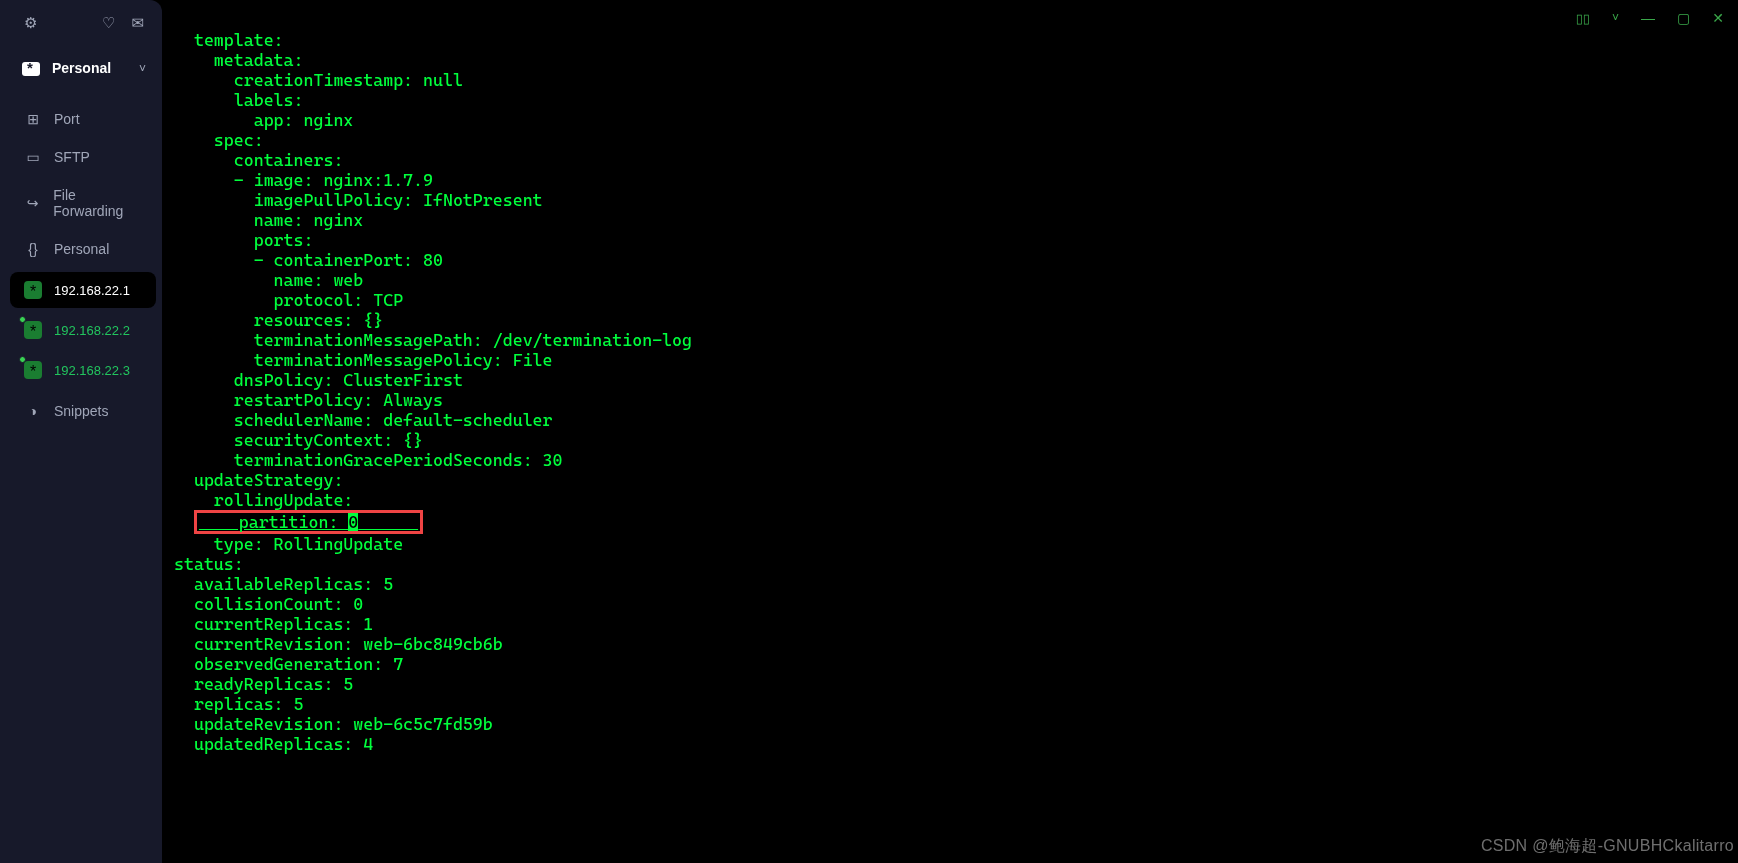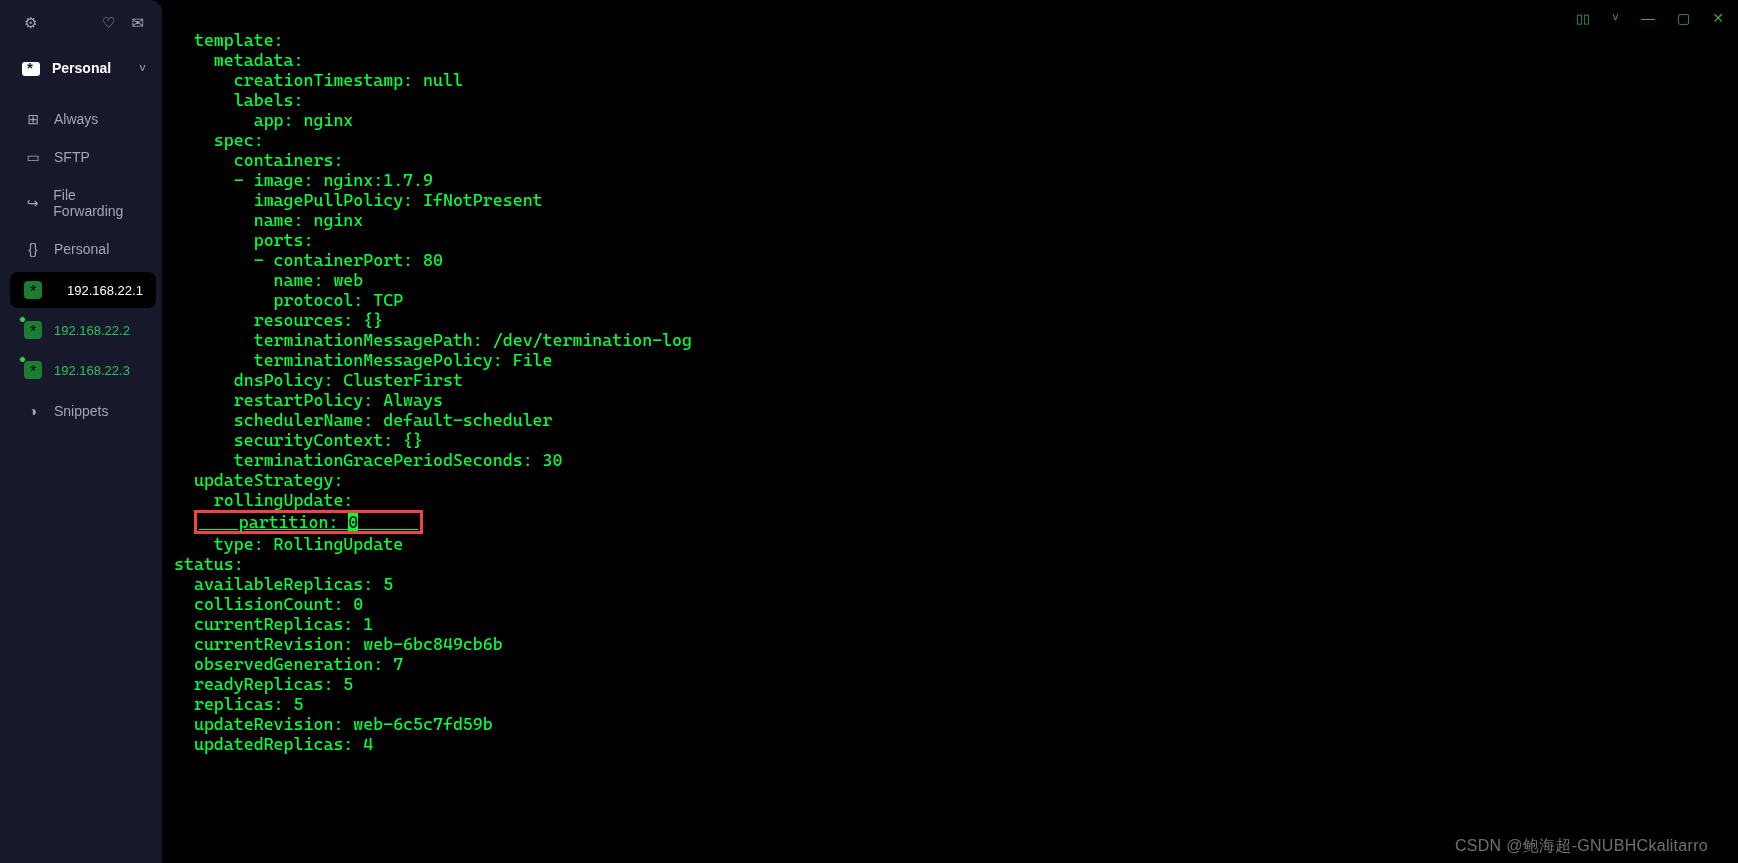--- a/index.html
+++ b/index.html
@@ -94,21 +94,20 @@
       font-size: 13px;
       color: #22c55e;
       border-radius: 8px;
       background: transparent;
       cursor: pointer;
       position: relative;
     }
     .conn-item.active {
       background: #000;
       color: #fff;
-      gap: 13px;
     }
     .conn-item .ci-icon {
       width: 18px; height: 18px;
       border-radius: 4px;
       background: #1a7d31;
       margin-right: 12px;
       position: relative;
       display: inline-flex;
       align-items: center;
       justify-content: center;
@@ -154,21 +153,21 @@
       text-decoration: underline;
     }
     .terminal .cursor-block {
       background: #00ff3c;
       color: #000;
       display: inline-block;
       line-height: 18px;
     }
     .watermark {
       position: absolute;
-      right: 30px;
+      right: 4px;
       bottom: 6px;
       color: rgba(200,200,200,0.55);
       font-size: 16px;
       font-family: sans-serif;
       letter-spacing: 0.3px;
     }
   </style>
 </head>
 <body>
 
@@ -191,21 +190,21 @@
 
   <div class="workspace-row">
     <span class="ws-icon"></span>
     <span class="label">Personal</span>
     <span class="chev">˅</span>
   </div>
 
   <div class="nav-list">
     <div class="nav-item">
       <span class="ni-icon">⊞</span>
-      <span>Always</span>
+      <span>Port</span>
     </div>
     <div class="nav-item">
       <span class="ni-icon">▭</span>
       <span>SFTP</span>
     </div>
     <div class="nav-item">
       <span class="ni-icon">↪</span>
       <span>File Forwarding</span>
     </div>
     <div class="nav-item">

